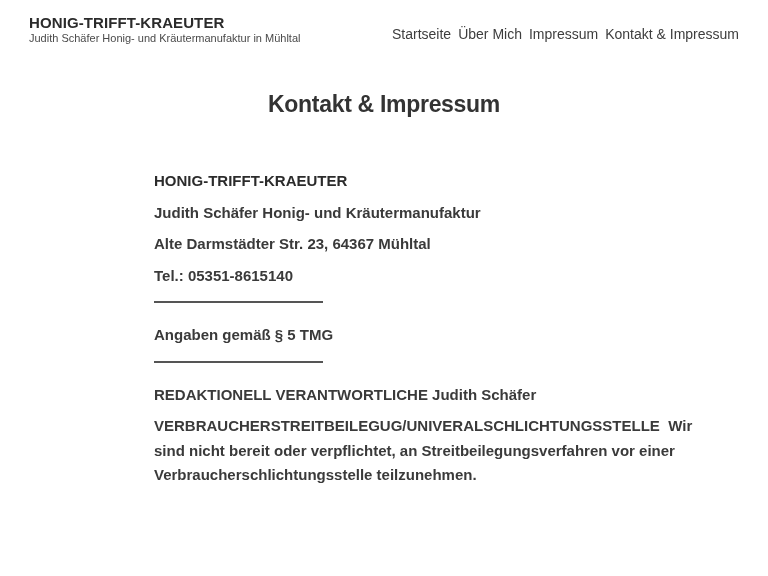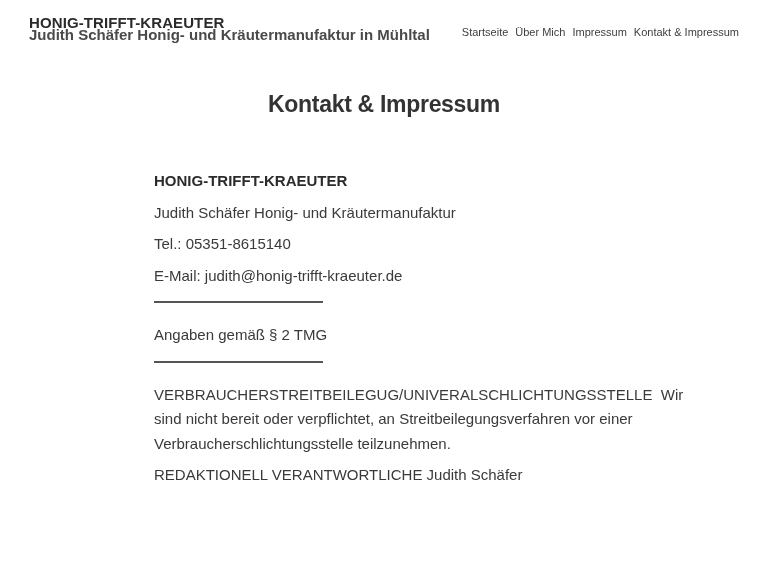--- a/index.html
+++ b/index.html
@@ -22,32 +22,31 @@
       top: 14px;
       font-size: 15px;
       font-weight: bold;
       color: #2b2b2b;
       text-decoration: none;
       letter-spacing: 0.1px;
     }
     .site-tagline {
       position: absolute;
       left: 29px;
-      top: 26px;
-      font-size: 15px;
+      top: 32px;
+      font-size: 11px;
       color: #4a4a4a;
-      font-weight: bold;
     }
     .nav {
       position: absolute;
       right: 29px;
       top: 26px;
       display: flex;
       gap: 7px;
-      font-size: 11px;
+      font-size: 14px;
       align-items: center;
     }
     .nav a {
       color: #3d3d3d;
       text-decoration: none;
       cursor: pointer;
     }
     .page-title {
       position: absolute;
       left: 0;
@@ -64,20 +63,21 @@
       position: absolute;
       left: 154px;
       top: 169px;
       width: 560px;
       font-size: 15px;
       color: #3a3a3a;
       line-height: 24.5px;
     }
     .content p {
       margin: 0 0 7px 0;
+      font-weight: bold;
     }
     .content .company {
       font-weight: bold;
       color: #2b2b2b;
     }
     .sep {
       display: block;
       width: 169px;
       height: 0;
       border-top: 2px solid #555555;
@@ -100,20 +100,20 @@
     <a>Impressum</a>
     <a>Kontakt &amp; Impressum</a>
   </nav>
 </div>
 
 <h1 class="page-title">Kontakt &amp; Impressum</h1>
 
 <div class="content">
   <p class="company">HONIG-TRIFFT-KRAEUTER</p>
   <p>Judith Schäfer Honig- und Kräutermanufaktur</p>
+  <p>Alte Darmstädter Str. 23, 64367 Mühltal</p>
   <p>Tel.: 05351-8615140</p>
-  <p><span>E-Mail: </span><a class="mail">judith@honig-trifft-kraeuter.de</a></p>
   <span class="sep"></span>
-  <p>Angaben gemäß § 2 TMG</p>
+  <p>Angaben gemäß § 5 TMG</p>
   <span class="sep"></span>
+  <p>REDAKTIONELL VERANTWORTLICHE Judith Schäfer</p>
   <p><span>VERBRAUCHERSTREITBEILEGUG/UNIVERALSCHLICHTUNGSSTELLE</span>&nbsp; <span>Wir sind nicht bereit oder verpflichtet, an Streitbeilegungsverfahren vor einer  Verbraucherschlichtungsstelle teilzunehmen.</span></p>
-  <p>REDAKTIONELL VERANTWORTLICHE Judith Schäfer</p>
 </div>
 
 </body></html>

